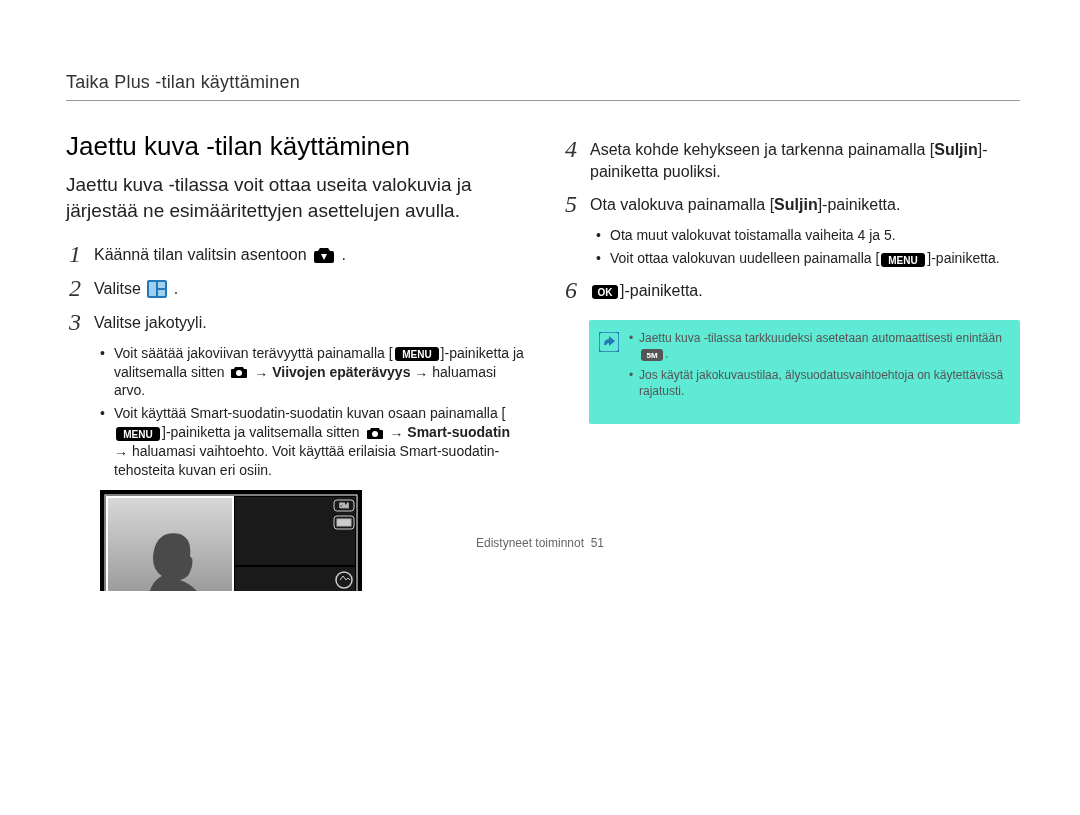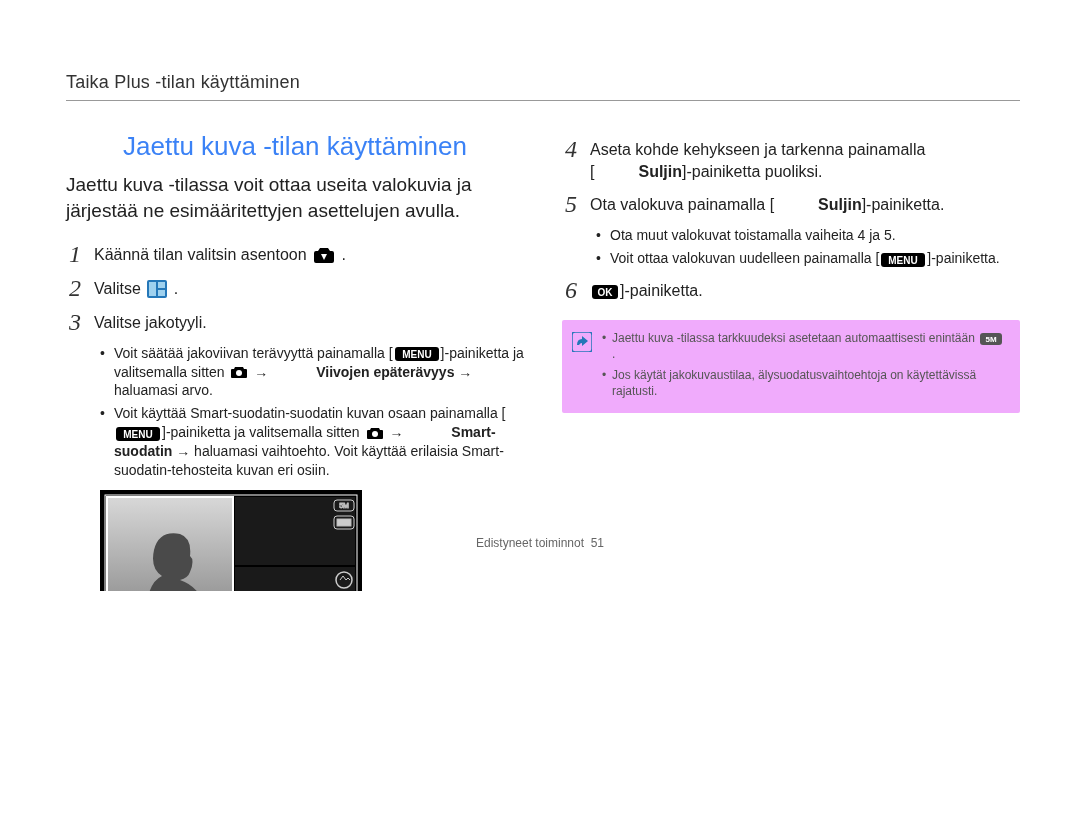--- a/index.html
+++ b/index.html
@@ -30,25 +30,24 @@
   }
   .columns {
     display: flex;
     gap: 38px;
   }
   .col {
     flex: 1;
     min-width: 0;
   }
   h2.title {
-    color: #3b82f6;
+    color: #000000;
     font-size: 26px;
     font-weight: 400;
     margin: 0 0 8px 0;
-    text-align: center;
   }
   .intro {
     font-size: 19px;
     margin-bottom: 18px;
   }
   ol.steps {
     list-style: none;
     padding: 0;
     margin: 0;
   }
@@ -83,35 +82,36 @@
     font-size: 14px;
     margin-bottom: 4px;
     line-height: 1.35;
   }
   ul.bullets > li::before {
     content: "•";
     position: absolute;
     left: 0;
     top: 0;
   }
-  .bold { font-weight: 700; padding-left: 44px; }
+  .bold { font-weight: 700; }
   .icon-box {
     display: inline-block;
     vertical-align: middle;
     margin: 0 2px;
   }
   .icon-box svg { display: block; }
   .note-box {
-    background: #f0abfc;
+    background: #5eead4;
     border-radius: 2px;
-    padding: 10px 14px 10px 40px;
+    padding: 10px 14px 21px 40px;
     position: relative;
     font-size: 12px;
     color: #555;
     margin-top: 18px;
+    margin-left: 27px;
   }
   .note-box .note-icon {
     position: absolute;
     left: 10px;
     top: 12px;
   }
   .note-box ul {
     list-style: none;
     padding: 0;
     margin: 0;

